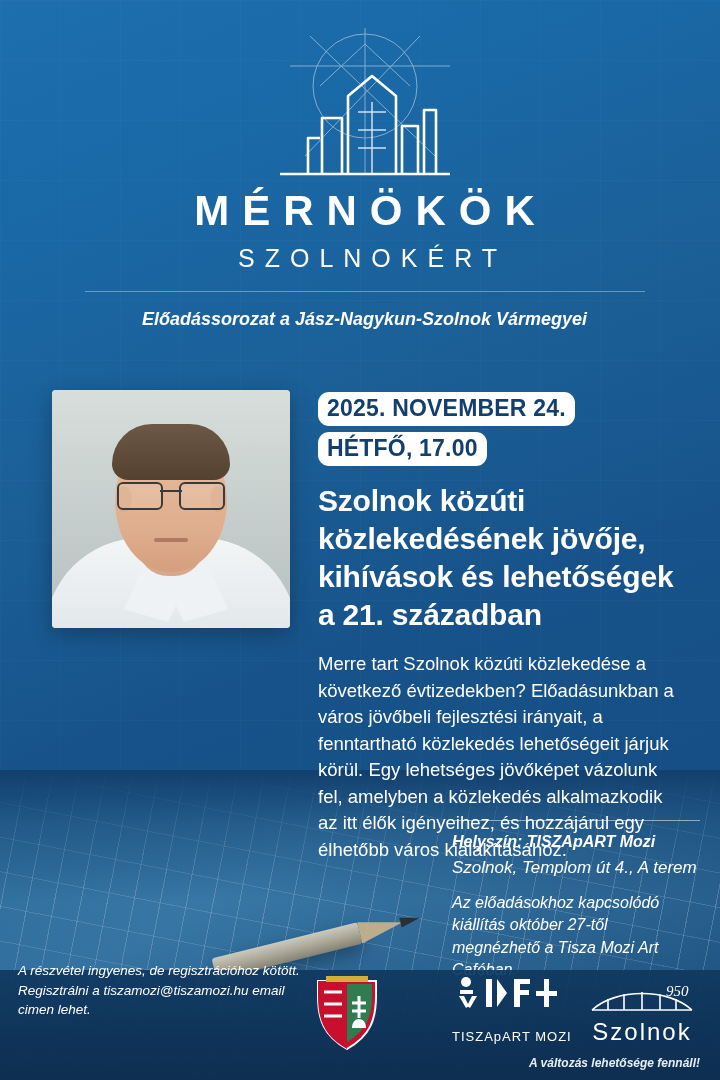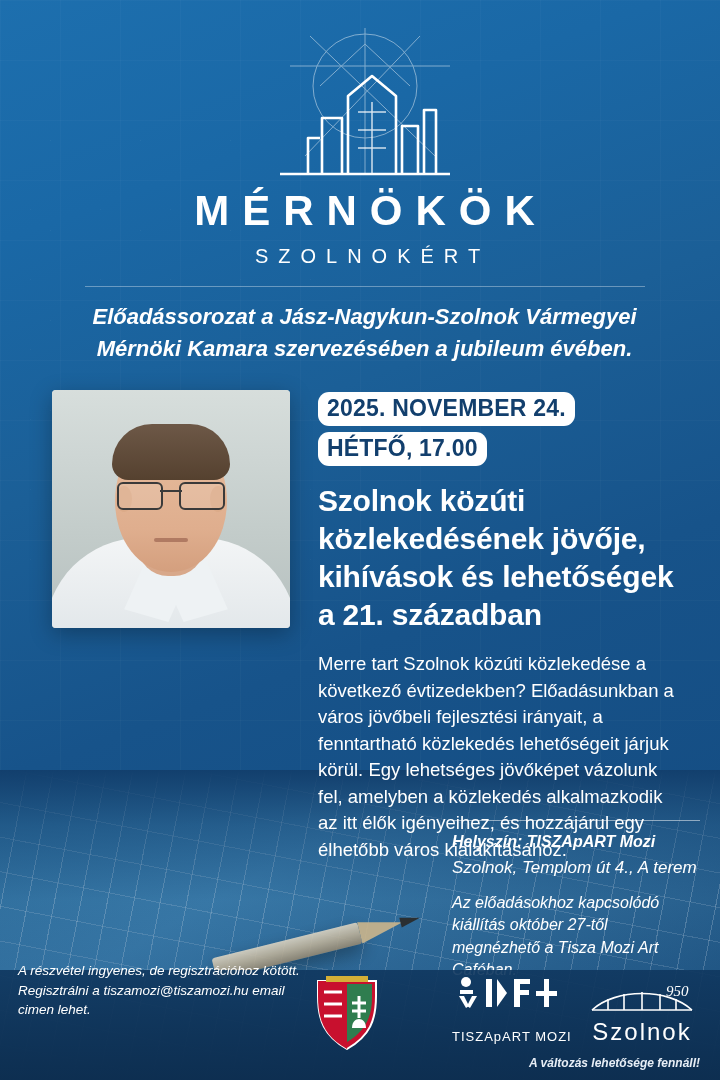--- a/index.html
+++ b/index.html
@@ -70,33 +70,33 @@
     color: #ffffff;
     font-size: 42px;
     font-weight: 700;
     letter-spacing: 13px;
     text-indent: 13px;
     line-height: 1;
   }
   .brand-sub {
     margin-top: 14px;
     color: #ffffff;
-    font-size: 20px;
+    font-size: 25px;
     font-weight: 400;
     letter-spacing: 10px;
     text-indent: 10px;
     line-height: 1;
     margin-left: 6px;
   }
   .brand-rule {
     width: 560px; height: 1px; margin: 20px auto 0;
     background: rgba(255,255,255,0.35);
   }
   .tagline {
-    margin-top: 14px; color: #ffffff; font-size: 22px; font-style: italic;
+    margin-top: 14px; color: #ffffff; font-size: 18px; font-style: italic;
     font-weight: 700; line-height: 1.45;
   }
 
   
   .speaker {
     position: absolute; left: 52px; top: 390px; width: 244px; text-align: center;
   }
   .portrait {
     width: 238px; height: 238px; border-radius: 4px; overflow: hidden;
     background: #cfd6d2; position: relative;
@@ -231,21 +231,20 @@
         <line x1="108" y1="122" x2="136" y2="122"></line>
         <line x1="122" y1="76" x2="122" y2="148"></line>
       </g>
       <line x1="30" y1="148" x2="200" y2="148" stroke="#ffffff" stroke-width="2.6"></line>
     </svg>
     <div class="brand-title">MÉRNÖKÖK</div>
     <div class="brand-sub">SZOLNOKÉRT</div>
     <div class="brand-rule"></div>
     <div class="tagline">
       <div>Előadássorozat a Jász-Nagykun-Szolnok Vármegyei</div>
-      <div>Mérnöki Kamara szervezésében a jubileum évében.</div>
     </div>
   </div>
 
   <div class="photo-band">
     <div class="pencil"></div>
   </div>
 
   <div class="speaker">
     <div class="portrait">
       <div class="p-bg"></div>

